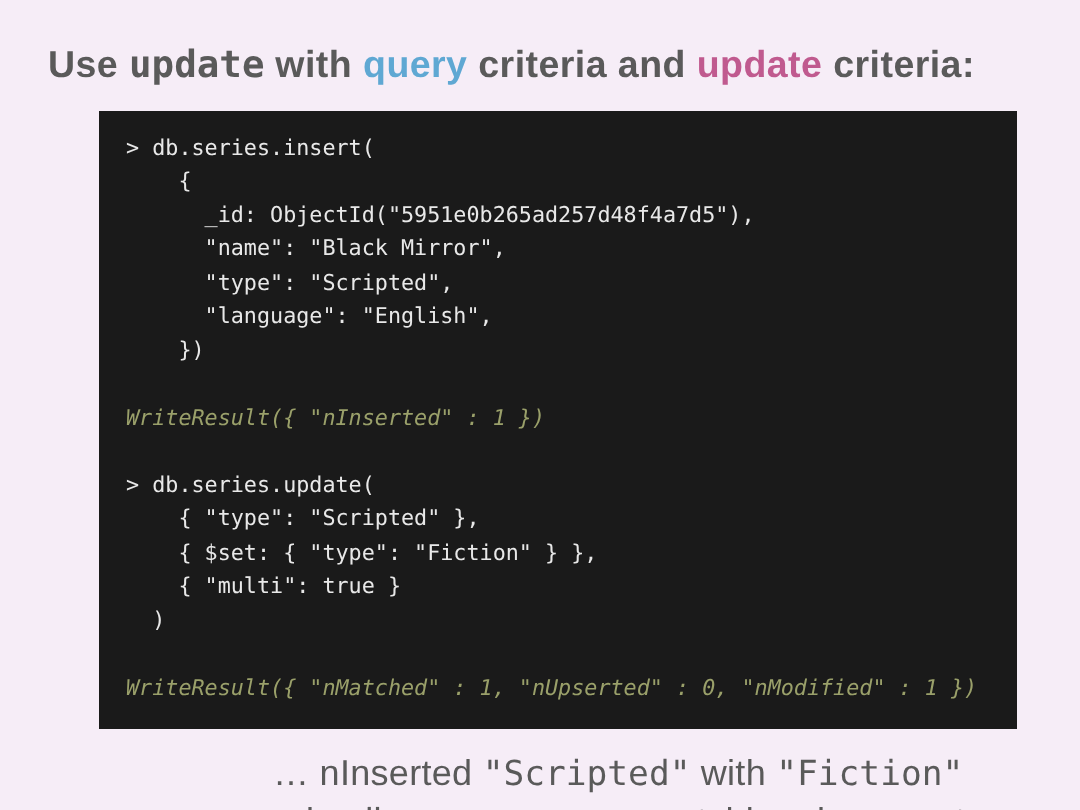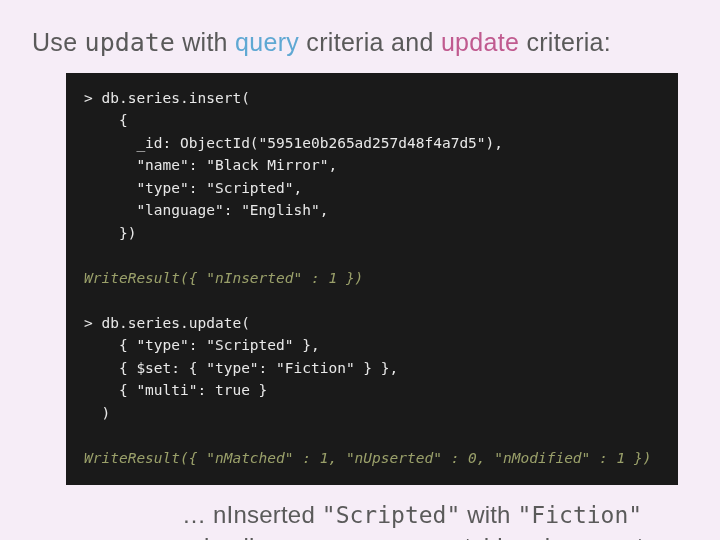--- a/index.html
+++ b/index.html
@@ -5,21 +5,21 @@
   * { margin: 0; padding: 0; box-sizing: border-box; }
   body {
     width: 720px;
     height: 540px;
     background: #f6edf7;
     font-family: "Segoe UI", "Helvetica Neue", Arial, sans-serif;
     padding: 28px 32px 20px 32px;
   }
   .heading {
     font-size: 25px;
-    font-weight: 400;
+    font-weight: 700;
     color: #5a5a5a;
     margin-bottom: 16px;
     letter-spacing: 0.3px;
   }
   .heading .mono { font-family: "Consolas", "Menlo", monospace; color: #5a5a5a; letter-spacing: 0; }
   .heading .hl-query { color: #5fa8d3; }
   .heading .hl-update { color: #c05a8f; }
   .code-block {
     background: #1a1a1a;
     color: #e8e8e8;

